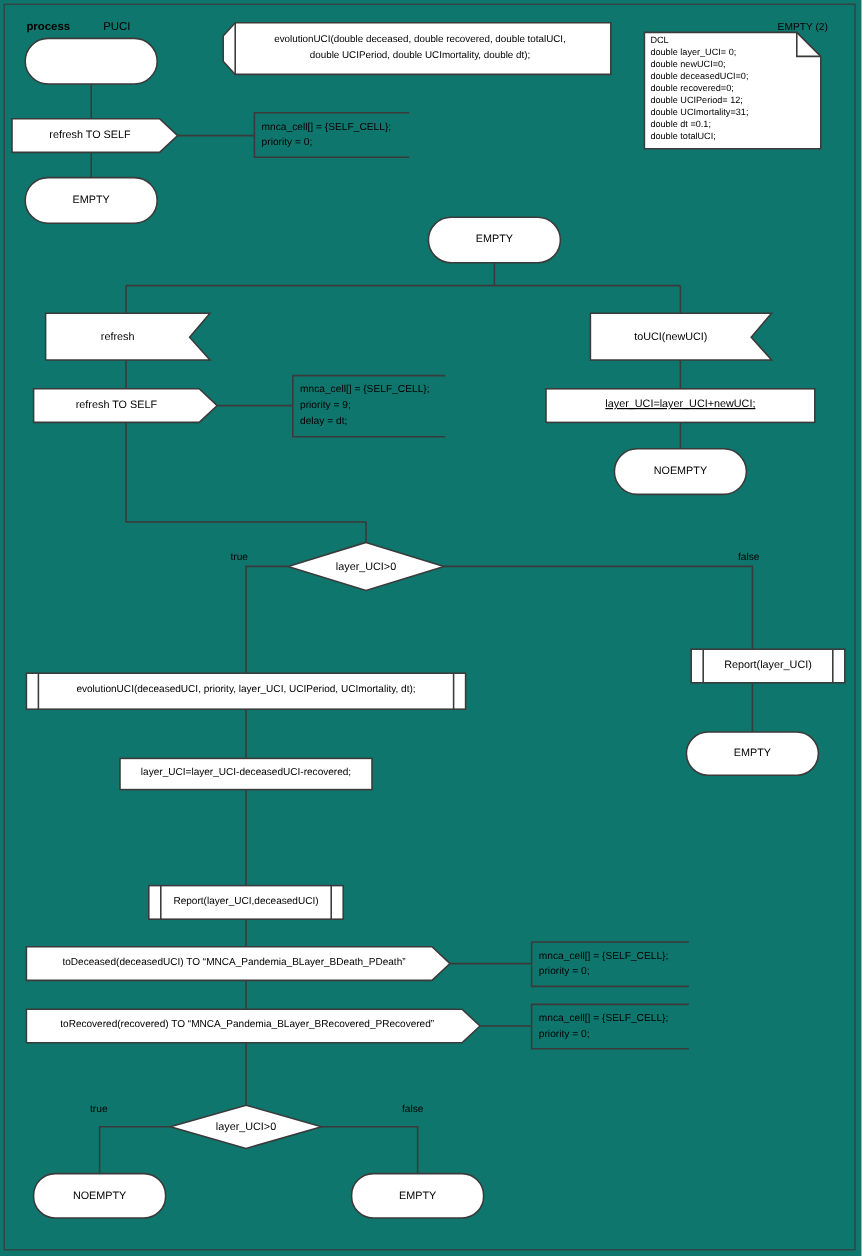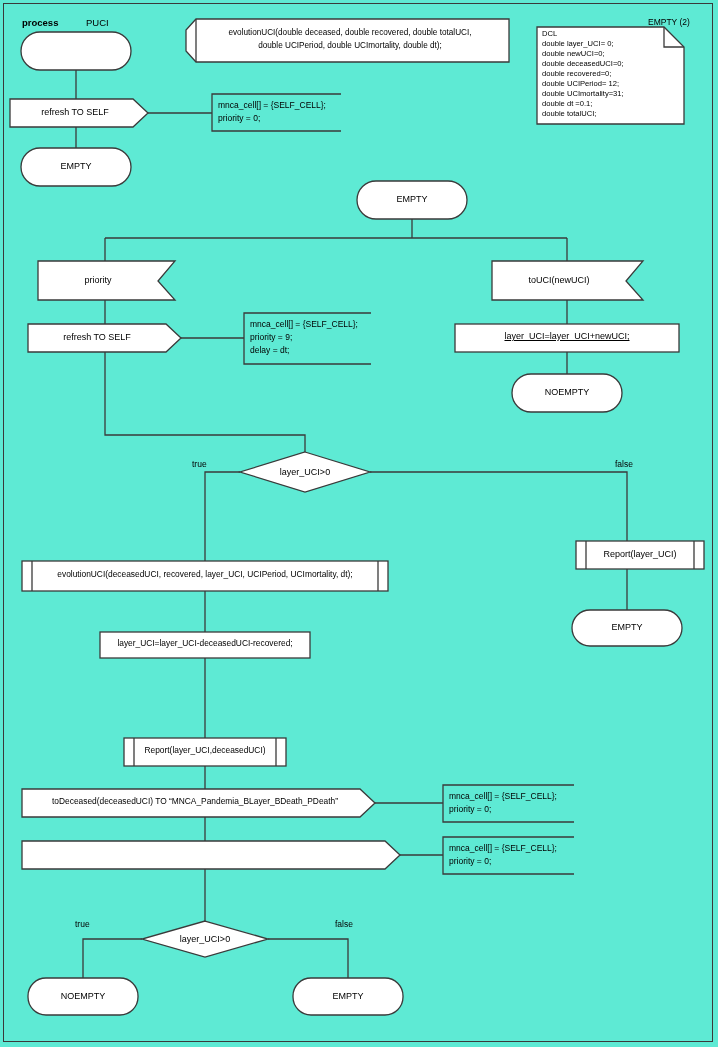--- a/index.html
+++ b/index.html
@@ -7,21 +7,21 @@
     padding: 0;
     background: #ffffff;
   }
   body {
     font-family: "Liberation Sans", sans-serif;
   }
   #page {
     position: relative;
     width: 718px;
     height: 1047px;
-    background: #5eead4;
+    background: #0f766e;
     overflow: hidden;
   }
   #frame {
     position: absolute;
     left: 3px;
     top: 3px;
     width: 710px;
     height: 1039px;
     border: 1px solid #3a3a3a;
     box-sizing: border-box;
@@ -181,43 +181,44 @@
   <div class="lbl note-txt" style="left:542px; top:109px;">double totalUCI;</div>
 
   <div class="lbl node-txt ctr" style="left:10px; top:107px; width:130px;">refresh TO SELF</div>
   <div class="lbl state-txt ctr" style="left:21px; top:161px; width:110px;">EMPTY</div>
 
   <div class="lbl small-txt" style="left:218px; top:100px;">mnca_cell[] = {SELF_CELL};</div>
   <div class="lbl small-txt" style="left:218px; top:113px;">priority = 0;</div>
 
   <div class="lbl state-txt ctr" style="left:357px; top:194px; width:110px;">EMPTY</div>
 
-  <div class="lbl node-txt ctr" style="left:38px; top:275px; width:120px;">priority</div>
+  <div class="lbl node-txt ctr" style="left:38px; top:275px; width:120px;">refresh</div>
   <div class="lbl node-txt ctr" style="left:28px; top:332px; width:138px;">refresh TO SELF</div>
 
   <div class="lbl small-txt" style="left:250px; top:319px;">mnca_cell[] = {SELF_CELL};</div>
   <div class="lbl small-txt" style="left:250px; top:332px;">priority = 9;</div>
   <div class="lbl small-txt" style="left:250px; top:345px;">delay = dt;</div>
 
   <div class="lbl node-txt ctr" style="left:492px; top:275px; width:134px;">toUCI(newUCI)</div>
   <div class="lbl node-txt ctr" style="left:455px; top:331px; width:224px;text-decoration:underline;">layer_UCI=layer_UCI+newUCI;</div>
   <div class="lbl state-txt ctr" style="left:512px; top:387px; width:110px;">NOEMPTY</div>
 
   <div class="lbl node-txt ctr" style="left:255px; top:467px; width:100px;">layer_UCI&gt;0</div>
   <div class="lbl branch-lbl" style="left:192px; top:459px;">true</div>
   <div class="lbl branch-lbl" style="left:615px; top:459px;">false</div>
 
   <div class="lbl node-txt ctr" style="left:586px; top:549px; width:108px;">Report(layer_UCI)</div>
   <div class="lbl state-txt ctr" style="left:572px; top:622px; width:110px;">EMPTY</div>
 
-  <div class="lbl node-txt ctr" style="left:32px; top:570px; width:346px; font-size:8.4px;">evolutionUCI(deceasedUCI, recovered, layer_UCI, UCIPeriod, UCImortality, dt);</div>
+  <div class="lbl node-txt ctr" style="left:32px; top:570px; width:346px; font-size:8.4px;">evolutionUCI(deceasedUCI, priority, layer_UCI, UCIPeriod, UCImortality, dt);</div>
   <div class="lbl node-txt ctr" style="left:100px; top:639px; width:210px; font-size:8.4px;">layer_UCI=layer_UCI-deceasedUCI-recovered;</div>
   <div class="lbl node-txt ctr" style="left:134px; top:746px; width:142px; font-size:8.4px;">Report(layer_UCI,deceasedUCI)</div>
 
   <div class="lbl node-txt ctr" style="left:26px; top:797px; width:338px; font-size:8.4px;">toDeceased(deceasedUCI) TO “MNCA_Pandemia_BLayer_BDeath_PDeath”</div>
+  <div class="lbl node-txt ctr" style="left:26px; top:849px; width:360px; font-size:8.4px;">toRecovered(recovered) TO “MNCA_Pandemia_BLayer_BRecovered_PRecovered”</div>
 
   <div class="lbl small-txt" style="left:449px; top:791px;">mnca_cell[] = {SELF_CELL};</div>
   <div class="lbl small-txt" style="left:449px; top:804px;">priority = 0;</div>
   <div class="lbl small-txt" style="left:449px; top:843px;">mnca_cell[] = {SELF_CELL};</div>
   <div class="lbl small-txt" style="left:449px; top:856px;">priority = 0;</div>
 
   <div class="lbl node-txt ctr" style="left:155px; top:934px; width:100px;">layer_UCI&gt;0</div>
   <div class="lbl branch-lbl" style="left:75px; top:919px;">true</div>
   <div class="lbl branch-lbl" style="left:335px; top:919px;">false</div>
   <div class="lbl state-txt ctr" style="left:28px; top:991px; width:110px;">NOEMPTY</div>

